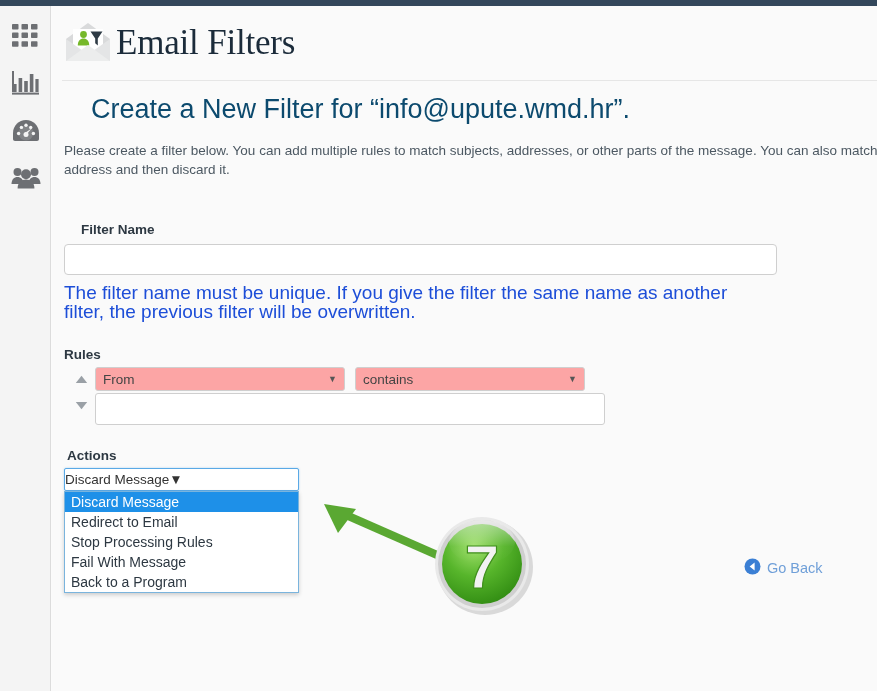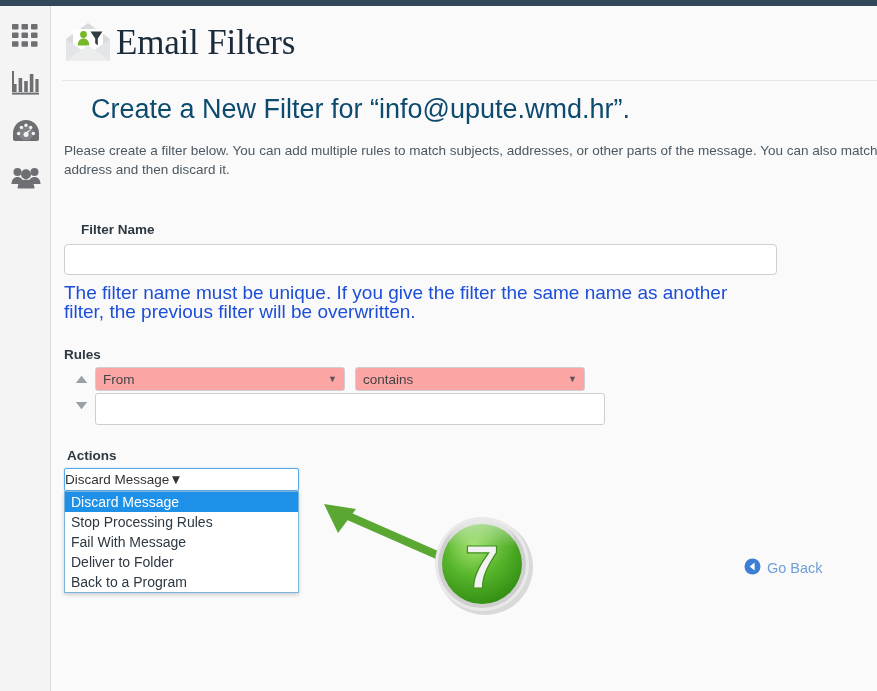--- a/index.html
+++ b/index.html
@@ -360,23 +360,23 @@
 
     <div class="field-label" style="left:15px; top:442px;">Actions</div>
 
     <div class="sel-open" style="left:12px; top:462px; width:235px; height:23px;">
       <span class="sel-text">Discard Message</span>
       <span class="caret">▼</span>
     </div>
 
     <ul class="dropdown-list" style="left:12px; top:485px; width:235px;" id="action-options">
         <li class="selected" style="background: rgb(30, 144, 232);">Discard Message</li>
+        <li>Redirect to Email</li>
         <li>Stop Processing Rules</li>
         <li>Fail With Message</li>
-        <li>Deliver to Folder</li>
         <li>Back to a Program</li>
       </ul>
 
     <a class="go-back" style="left:692px; top:552px;">
       <span>
         <svg width="17" height="17" viewBox="0 0 17 17">
           <circle cx="8.5" cy="8.5" r="8" fill="#3b7fd4"></circle>
           <path d="M10.6 4.6 L5.6 8.5 L10.6 12.4 Z" fill="#ffffff"></path>
         </svg>
       </span>

